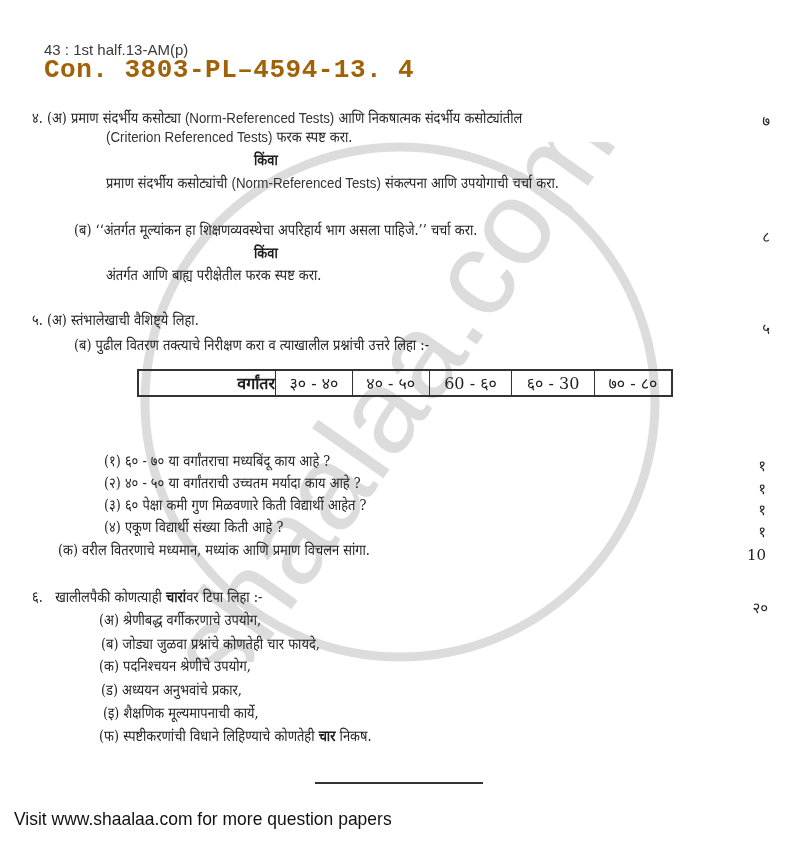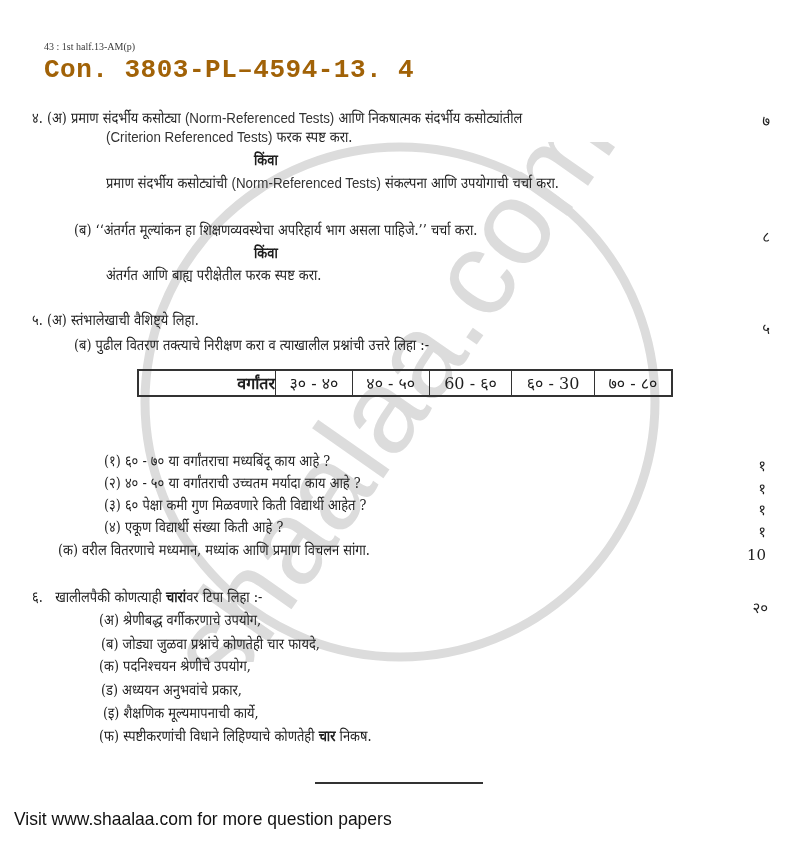--- a/index.html
+++ b/index.html
@@ -1,19 +1,19 @@
 <!DOCTYPE html>
 <html><head>
 <meta charset="utf-8">
 <style>
   html, body { margin:0; padding:0; background:#ffffff; }
   body { width:800px; height:847px; position:relative; overflow:hidden;
          font-family:"DejaVu Serif", serif; color:#1e1e1e; }
   .abs { position:absolute; white-space:nowrap; }
-  .hdr-small { font-family:Liberation Serif, serif; font-size:10px; color:#3a3a3a; }
+  .hdr-small { font-family:Liberation Sans, sans-serif; font-size:15px; color:#3a3a3a; }
   .hdr-big { font-family:Liberation Mono, monospace; font-weight:bold; font-size:26px; color:#a16207; letter-spacing:0.5px; }
   .line { font-size:15px; line-height:20px; transform-origin:left top; transform:scaleX(0.86); }
   .mr { font-size:15px; text-align:right; width:40px; }
   .bold { font-weight:bold; }
   .latin { font-family:"Liberation Sans", sans-serif; font-size:15.5px; color:#333; }
   table.freq { position:absolute; left:137px; top:369px; width:536px; border-collapse:collapse;
                border:2px solid #333; }
   table.freq td { border:1.5px solid #333; height:24px; font-size:16px; text-align:center; padding:0; }
   table.freq td.lbl { text-align:right; font-weight:bold; font-size:16px; padding-left:16px; width:120px; }
   .rule { position:absolute; left:315px; top:782px; width:168px; height:2px; background:#333; }

